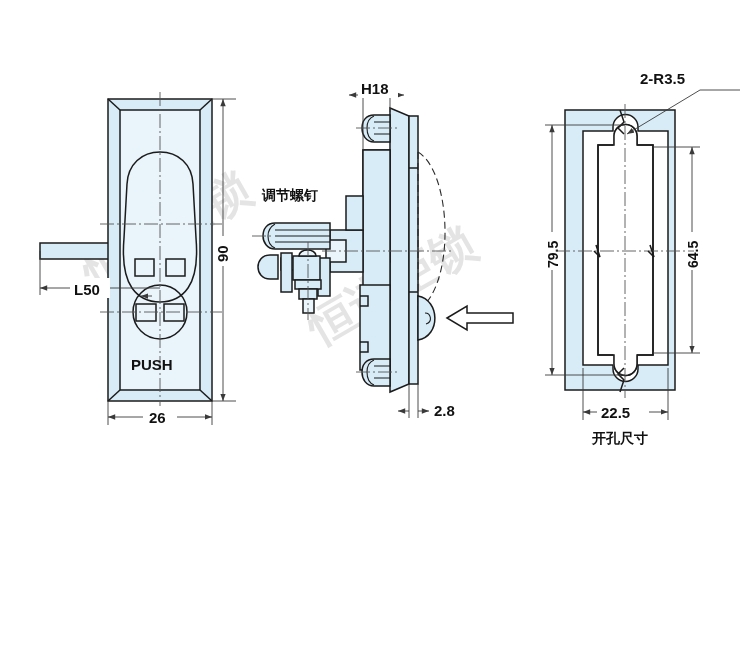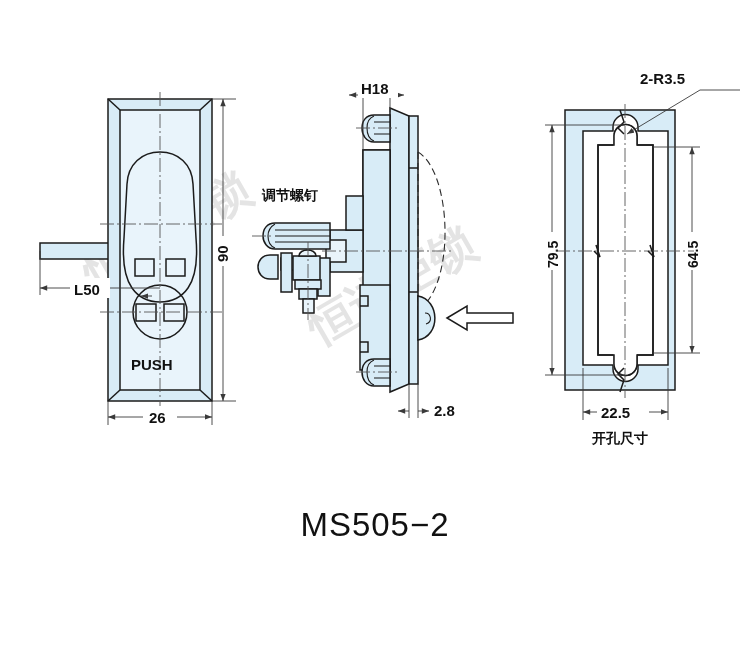--- a/index.html
+++ b/index.html
@@ -322,15 +322,14 @@
       <path class="dim" d="M668,368 L668,420"></path>
       <path class="dim" marker-start="url(#arL)" marker-end="url(#ar)" d="M583,412 L668,412"></path>
       <rect x="597" y="402" width="52" height="20" fill="#ffffff"></rect>
       <text class="dtxt" x="601" y="418">22.5</text>
     </g>
 
     <text class="cn" x="592" y="443">开孔尺寸</text>
   </g>
 </svg>
 
-<div class="ttl">MS505−2</div>
 
 </div>
 
 </body></html>

